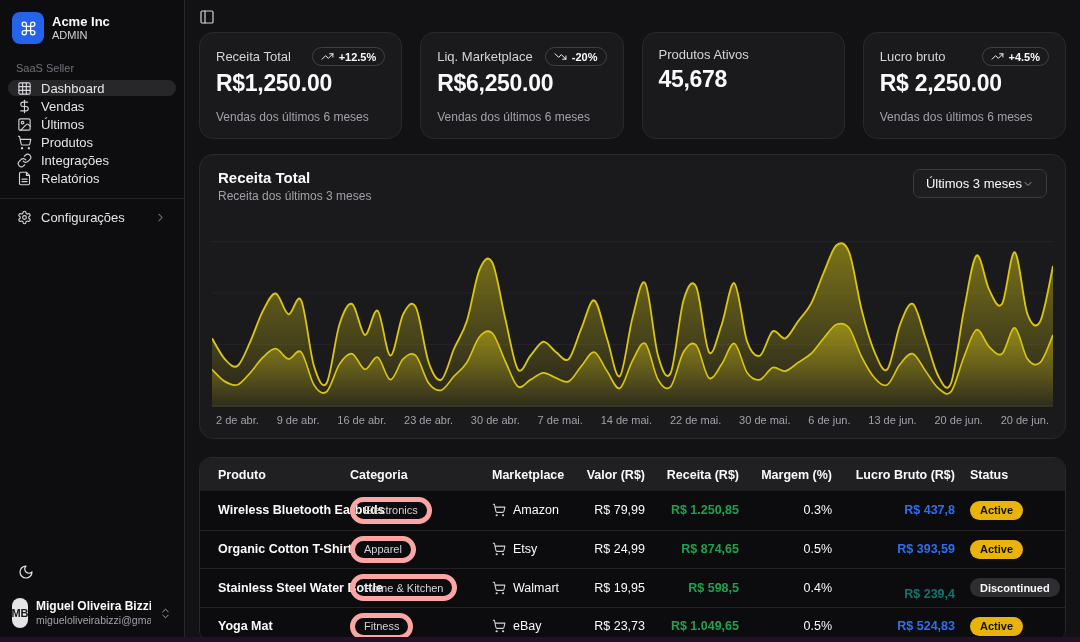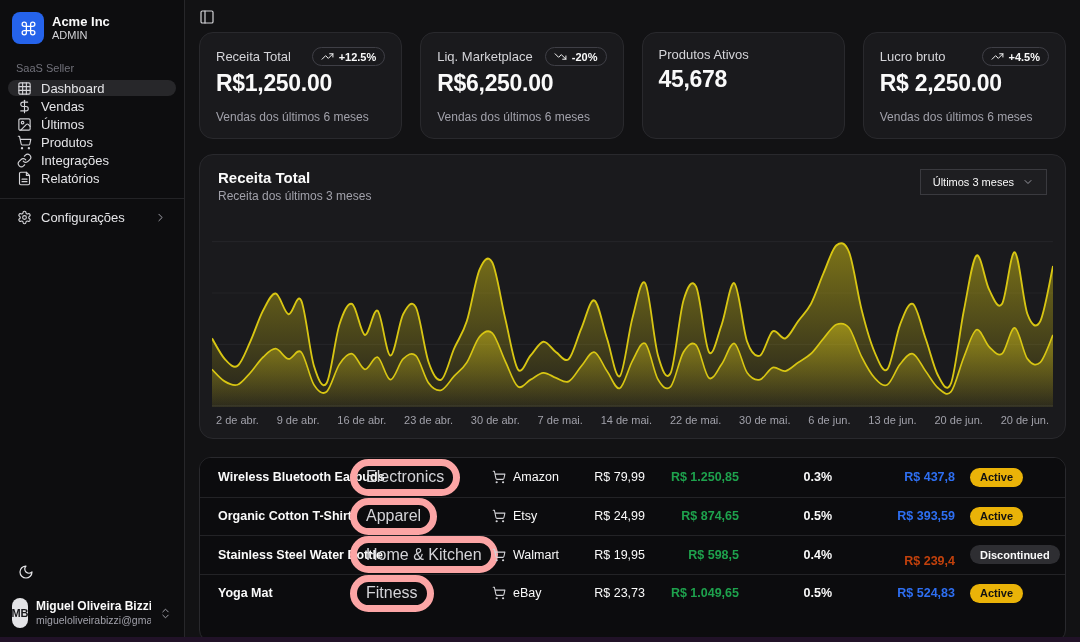--- a/index.html
+++ b/index.html
@@ -65,47 +65,47 @@
 
   
   .chart-card {
     margin-top:15px; background:#1a1a1d; border:1px solid #29292d; border-radius:14px;
     padding:14px 12px 10px 12px; height:285px; display:flex; flex-direction:column;
   }
   .chart-head { display:flex; align-items:flex-start; justify-content:space-between; padding:0 6px; }
   .chart-title { font-size:15px; font-weight:700; }
   .chart-sub { font-size:12px; color:#a1a1aa; margin-top:3px; }
   .range-btn {
-    display:flex; align-items:center; gap:8px; border:1px solid #3a3a3f; border-radius:0;
-    padding:6px 12px; font-size:11px; color:#fafafa; background:#1e1e21; cursor:pointer;
+    display:flex; align-items:center; border:1px solid #3a3a3f; border-radius:7px;
+    padding:6px 12px; font-size:13px; color:#fafafa; background:#1e1e21; cursor:pointer;
   }
   .range-btn .chev { width:12px; height:12px; color:#a1a1aa; }
   .plot-wrap { flex:1; margin-top:14px; position:relative; }
   .plot-wrap svg.plot { width:100%; height:100%; display:block; }
   .xticks { display:flex; justify-content:space-between; font-size:11px; color:#a1a1aa; padding:7px 4px 2px 4px; }
 
   
   .table-card {
     margin-top:18px; border:1px solid #29292d; border-radius:12px; overflow:hidden;
     background:#0c0c0e; flex:1;
   }
   .tr { display:grid; grid-template-columns:146px 142px 92px 69px 94px 93px 123px 1fr; align-items:center; }
   .tr.head { background:#202023; height:33px; font-size:12.5px; font-weight:700; }
   .tr.row { height:38.5px; border-top:1px solid #232326; font-size:12.5px; background:#0c0c0e; }
   .tr.row:first-of-type { border-top:none; }
   .td, .th { padding:0 4px; white-space:nowrap; }
   .td:first-child, .th:first-child { padding-left:18px; }
   .num { text-align:right; }
   .td.produto { font-weight:700; }
-  .cat-badge { display:inline-block; border:7px solid #fca5a5; border-radius:999px; padding:2.5px 9px; font-size:16px; color:#d4d4d8; }
+  .cat-badge { display:inline-block; border:5px solid #fca5a5; border-radius:999px; padding:2.5px 9px; font-size:11px; color:#d4d4d8; }
   .mkt { display:flex; align-items:center; gap:7px; }
   .mkt .micon { width:14px; height:14px; color:#d4d4d8; flex:none; }
   .td.receita { font-weight:700; }
   .td.lucro { font-weight:700; }
-  .td.margem { font-weight:700; }
+  .td.margem { font-weight:400; }
   .status-cell { padding-left:11px; }
   .status-pill { display:inline-block; border-radius:999px; padding:3.5px 10px; font-size:11px; font-weight:700; }
   .status-pill.active { color:#111; }
   .status-pill.inactive { background:#2e2e32; color:#fafafa; }
 </style>
 </head>
 <body>
 
 <div class="app">
 
@@ -353,20 +353,30 @@
           <span>22 de mai.</span>
           <span>30 de mai.</span>
           <span>6 de jun.</span>
           <span>13 de jun.</span>
           <span>20 de jun.</span>
           <span>20 de jun.</span>
         </div>
     </section>
 
     <section class="table-card">
+      <div class="tr head" id="table-head">
+          <div class="th">Produto</div>
+          <div class="th">Categoria</div>
+          <div class="th">Marketplace</div>
+          <div class="th num">Valor (R$)</div>
+          <div class="th num">Receita (R$)</div>
+          <div class="th num">Margem (%)</div>
+          <div class="th num">Lucro Bruto (R$)</div>
+          <div class="th status-cell">Status</div>
+        </div>
       <div id="table-body">
   <div class="tr row">
     <div class="td produto">Wireless Bluetooth Earbuds</div>
     <div class="td"><span class="cat-badge">Electronics</span></div>
     <div class="td mkt">
       <span class="micon">
                 <svg class="ic" width="14" height="14" viewBox="0 0 24 24">
                   <circle cx="8" cy="21" r="1"></circle>
                   <circle cx="19" cy="21" r="1"></circle>
                   <path d="M2.05 2.05h2l2.66 12.42a2 2 0 0 0 2 1.58h9.78a2 2 0 0 0 1.95-1.57l1.65-7.43H5.12"></path>
@@ -410,21 +420,21 @@
                   <circle cx="8" cy="21" r="1"></circle>
                   <circle cx="19" cy="21" r="1"></circle>
                   <path d="M2.05 2.05h2l2.66 12.42a2 2 0 0 0 2 1.58h9.78a2 2 0 0 0 1.95-1.57l1.65-7.43H5.12"></path>
                 </svg>
               </span>
       <span class="mname">Walmart</span>
     </div>
     <div class="td num valor">R$ 19,95</div>
     <div class="td num receita" style="color: rgb(30, 162, 77);">R$ 598,5</div>
     <div class="td num margem">0.4%</div>
-    <div class="td num lucro" style="color: #c2410c; margin-top: 12px;">R$ 239,4</div>
+    <div class="td num lucro" style="color: #0f766e; margin-top: 12px;">R$ 239,4</div>
     <div class="td status-cell"><span class="status-pill inactive">Discontinued</span></div>
   </div>
 
   <div class="tr row">
     <div class="td produto">Yoga Mat</div>
     <div class="td"><span class="cat-badge">Fitness</span></div>
     <div class="td mkt">
       <span class="micon">
                 <svg class="ic" width="14" height="14" viewBox="0 0 24 24">
                   <circle cx="8" cy="21" r="1"></circle>

